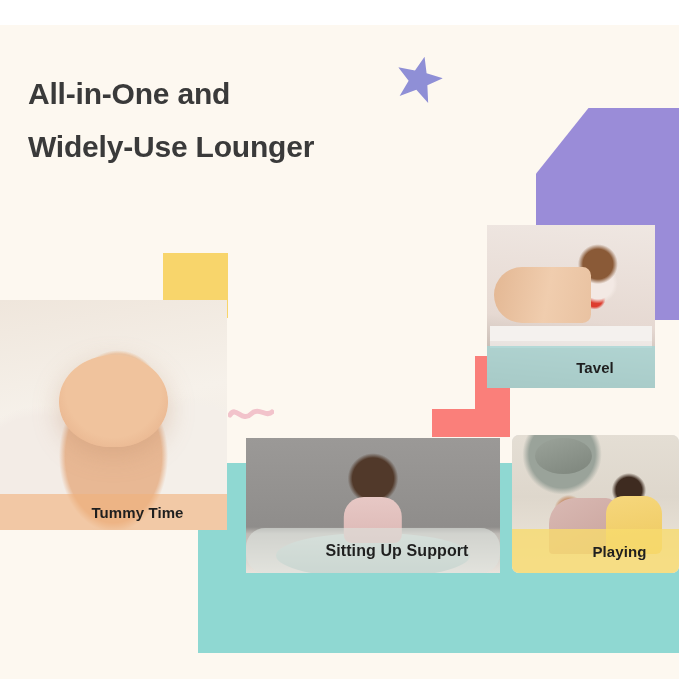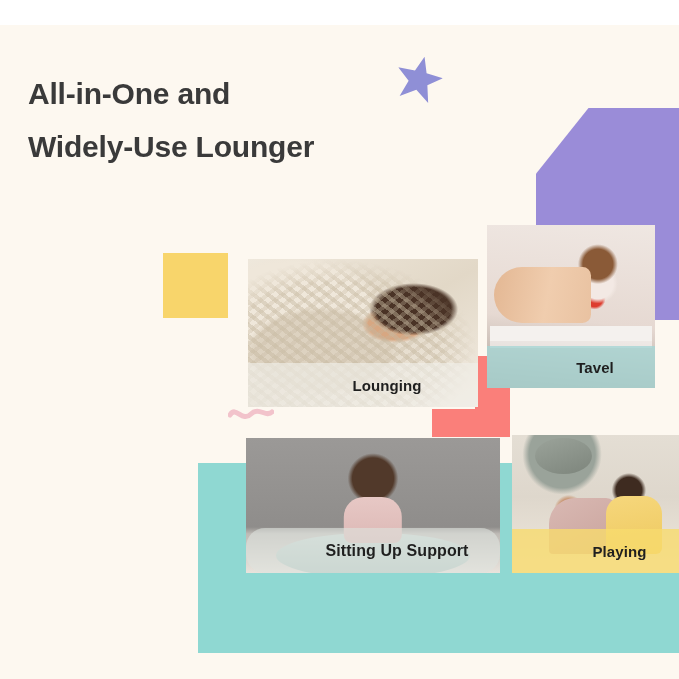--- a/index.html
+++ b/index.html
@@ -119,21 +119,21 @@
     font-size: 15px;
     letter-spacing: 0.1px;
     text-align: center;
   }
 
   
   #card-tummy      { left: 0px;   top: 275px; width: 227px; height: 230px; }
   #card-lounging   { left: 248px; top: 234px; width: 230px; height: 148px; }
   #card-tavel      { left: 487px; top: 200px; width: 168px; height: 163px; }
   #card-sitting    { left: 246px; top: 413px; width: 254px; height: 135px; }
-  #card-playing    { left: 512px; top: 410px; width: 167px; height: 138px; }
+  #card-playing    { left: 512px; top: 410px; width: 167px; height: 138px; border-radius: 7px; }
 
   #card-tummy    .caption-band { height: 36px; background: rgba(241,178,124,0.62); }
   #card-lounging .caption-band { height: 44px; background: rgba(240,238,232,0.66); }
   #card-tavel    .caption-band { height: 42px; background: rgba(166,214,212,0.80); }
   #card-sitting  .caption-band { height: 45px; background: rgba(222,226,222,0.60); border-radius: 19px; }
   #card-playing  .caption-band { height: 44px; background: rgba(248,219,110,0.80); }
 
   #card-sitting .caption-text { font-size: 16px; }
 
   
@@ -263,27 +263,27 @@
   <div class="star"></div>
   <div class="pentagon"></div>
   <div class="yellow-square"></div>
   <div class="teal-block"></div>
   <div class="coral-vert"></div>
   <div class="coral-horiz"></div>
   <svg class="squiggle" viewBox="0 0 46 22">
     <path d="M2 12 C 8 2, 14 20, 23 11 C 31 3, 38 15, 44 9" fill="none" stroke="#f2c3cb" stroke-width="5" stroke-linecap="round"></path>
   </svg>
 
-
-  <div class="card" id="card-lounging">
-    <div class="photo ph-lounging"></div>
+  <div class="card" id="card-tummy">
+    <div class="photo ph-tummy"></div>
     <div class="caption-band">
-      <span class="caption-text">Lounging</span>
+      <span class="caption-text">Tummy Time</span>
     </div>
   </div>
+
 
   <div class="card" id="card-tavel">
     <div class="photo ph-tavel">
       <div class="bench"></div>
     </div>
     <div class="caption-band">
       <span class="caption-text">Tavel</span>
     </div>
   </div>
 

